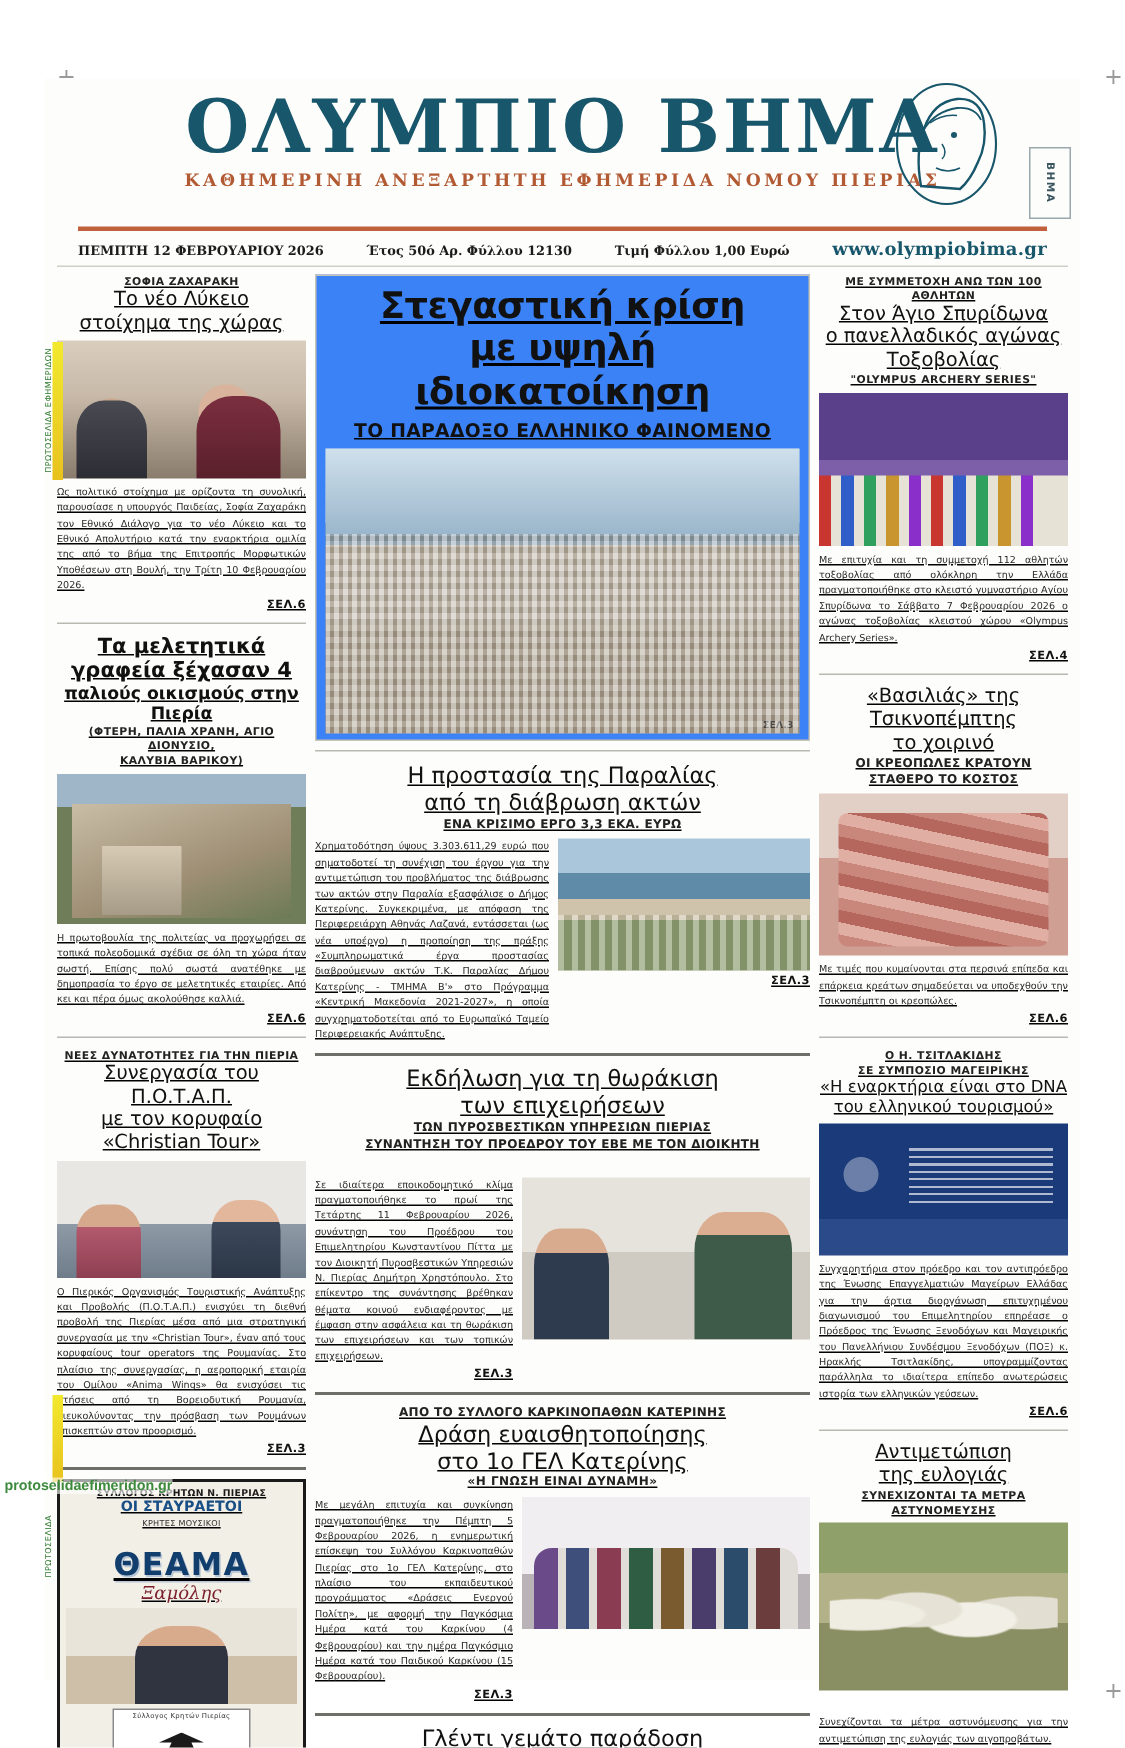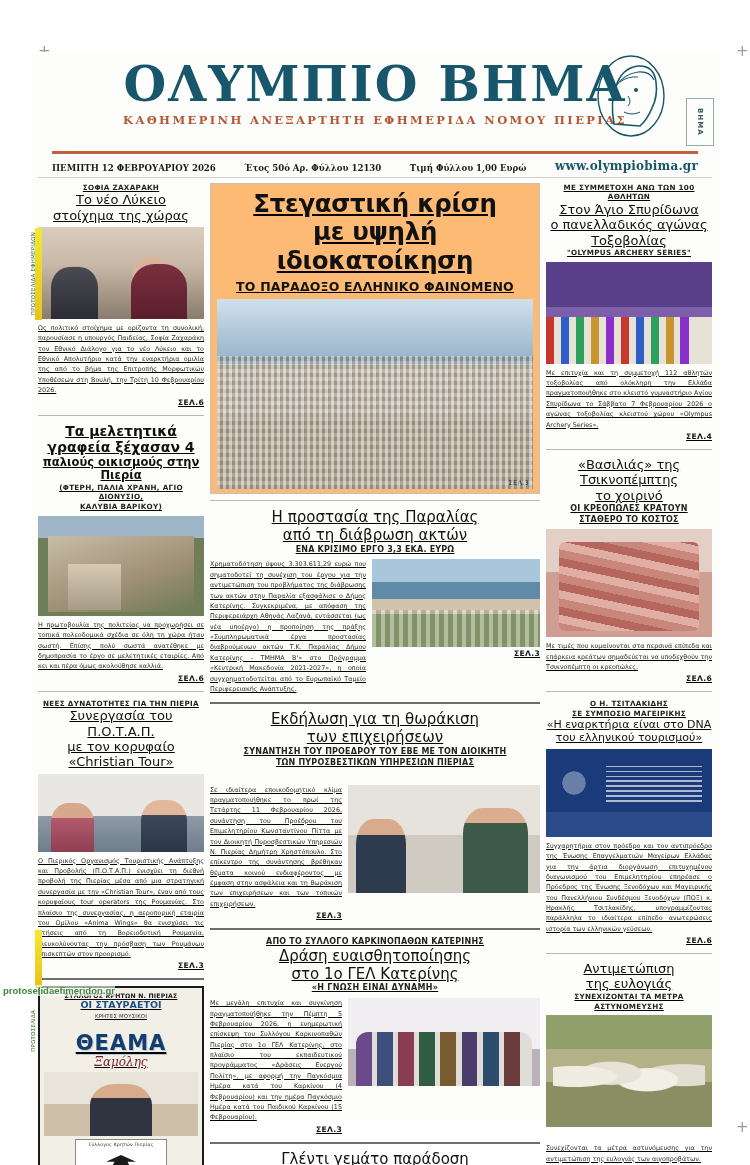--- a/index.html
+++ b/index.html
@@ -359,21 +359,21 @@
   .wm-vert2 {
     position: absolute; left: 30px; top: 1010px;
     writing-mode: vertical-rl; transform: rotate(180deg);
     font-size: 5.4px; color: #2f7a2f; letter-spacing: .3px;
   }
   .cap-right {
     position: absolute; right: 4px; bottom: 2px;
     font-size: 6.4px; font-weight: bold; color: #111;
   }
   .mid-frame {
-    border: 1px solid #c8c3b4; background: #fdba74; padding: 6px 6px 4px 6px;
+    border: 1px solid #c8c3b4; background: #3b82f6; padding: 6px 6px 4px 6px;
   }
   .flexrow { display: flex; gap: 6px; }
 </style>
 </head>
 <body>
 
 <div id="page">
 
   <div class="crop tl">+</div>
   <div class="crop tr">+</div>
@@ -487,22 +487,22 @@
               <div class="sel">ΣΕΛ.3</div>
             </div>
           </div>
         </div>
 
         <div class="sep2"></div>
 
         <div class="blk">
           <div class="head-m">Εκδήλωση για τη θωράκιση</div>
           <div class="head-m">των επιχειρήσεων</div>
+          <div class="kicker-lg">ΤΩΝ ΠΥΡΟΣΒΕΣΤΙΚΩΝ ΥΠΗΡΕΣΙΩΝ ΠΙΕΡΙΑΣ</div>
           <div class="kicker-lg">ΣΥΝΑΝΤΗΣΗ ΤΟΥ ΠΡΟΕΔΡΟΥ ΤΟΥ ΕΒΕ ΜΕ ΤΟΝ ΔΙΟΙΚΗΤΗ</div>
-          <div class="kicker-lg">ΤΩΝ ΠΥΡΟΣΒΕΣΤΙΚΩΝ ΥΠΗΡΕΣΙΩΝ ΠΙΕΡΙΑΣ</div>
           <div class="flexrow" style="margin-top:16px">
             <div style="width:132px">
               <div class="body-txt">Σε ιδιαίτερα εποικοδομητικό κλίμα πραγματοποιήθηκε το πρωί της Τετάρτης 11 Φεβρουαρίου 2026, συνάντηση του Προέδρου του Επιμελητηρίου Κωνσταντίνου Πίττα με τον Διοικητή Πυροσβεστικών Υπηρεσιών Ν. Πιερίας Δημήτρη Χρηστόπουλο. Στο επίκεντρο της συνάντησης βρέθηκαν θέματα κοινού ενδιαφέροντος με έμφαση στην ασφάλεια και τη θωράκιση των επιχειρήσεων και των τοπικών επιχειρήσεων.</div>
               <div class="sel">ΣΕΛ.3</div>
             </div>
             <div style="flex:1">
               <div class="ph p-firemen"></div>
             </div>
           </div>
         </div>

